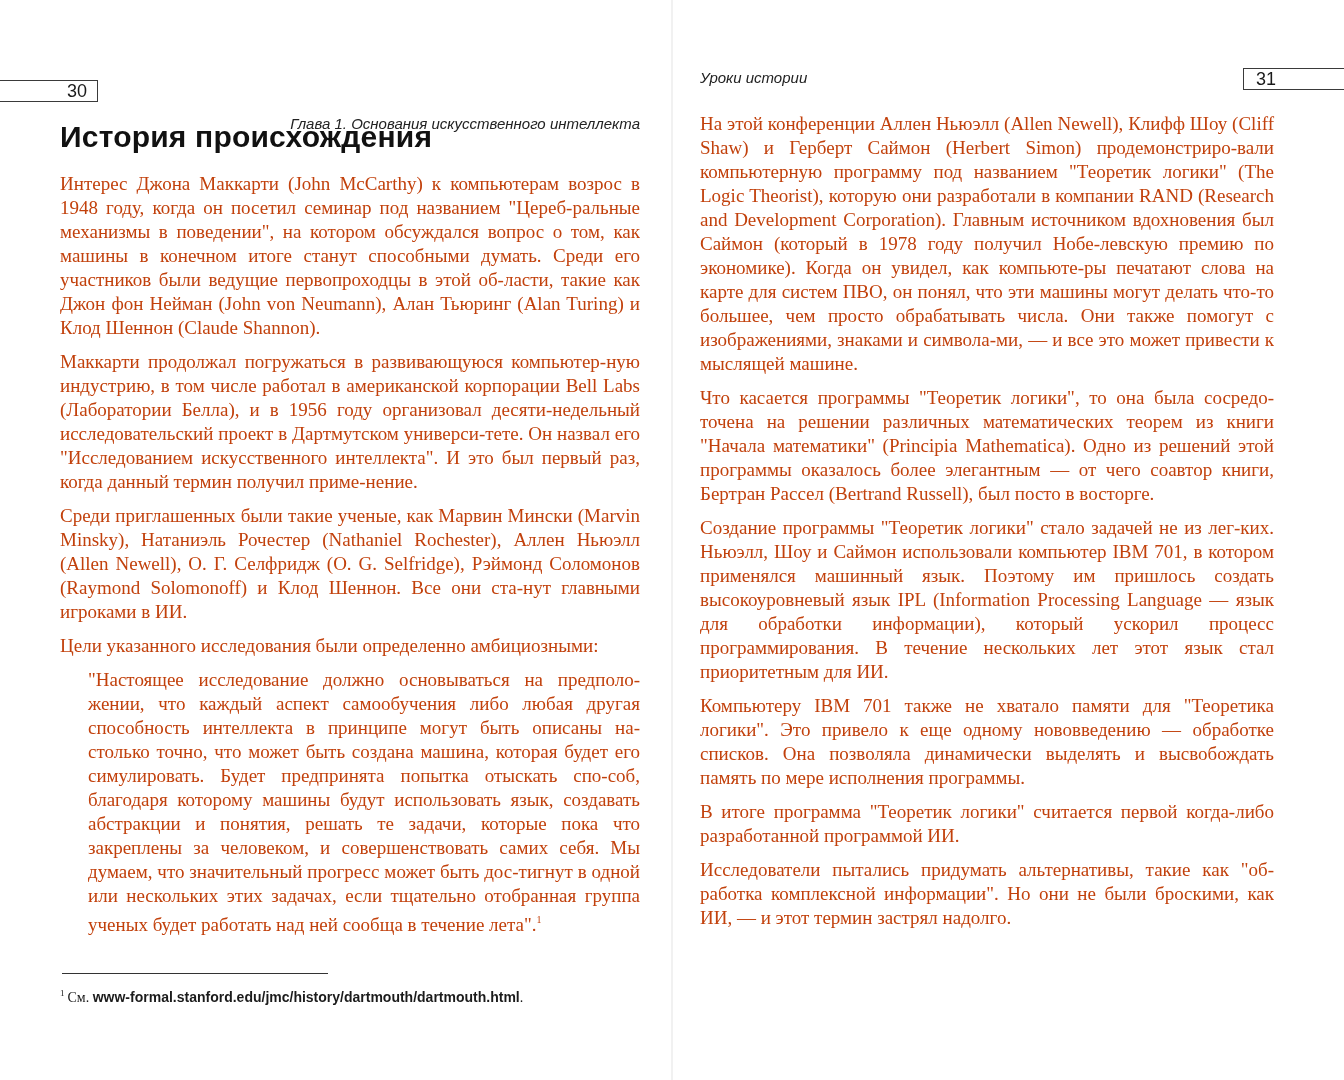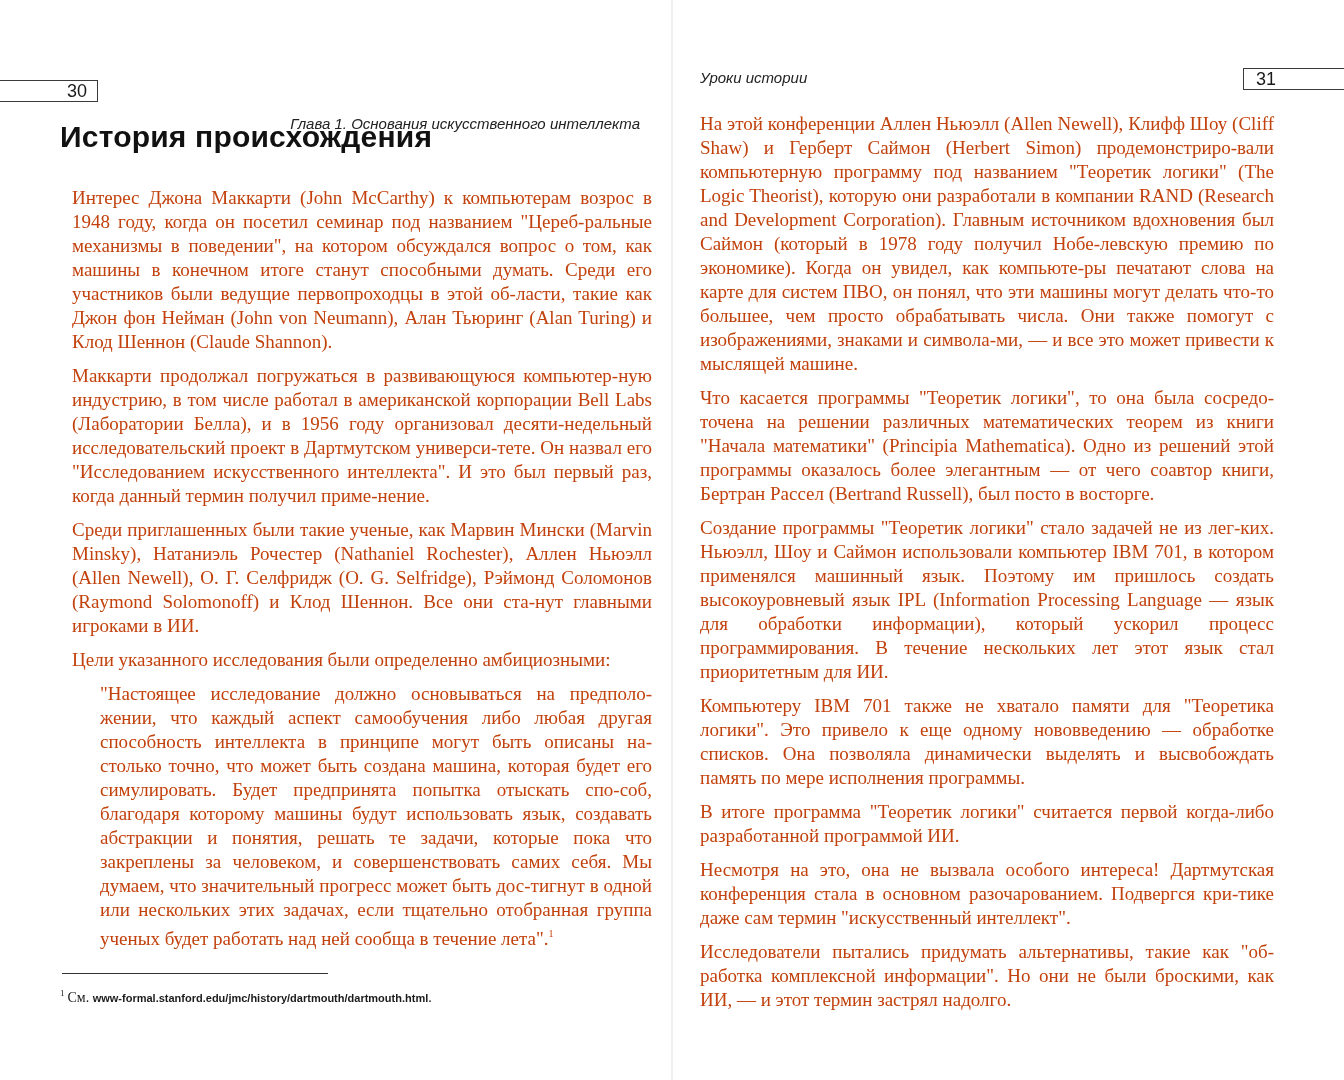--- a/index.html
+++ b/index.html
@@ -94,21 +94,21 @@
       font-size: 19px;
       line-height: 24px;
       color: #c2410c;
       text-align: justify;
       hyphens: manual;
     }
     .text-col p {
       margin: 0 0 10px 0;
       text-align: justify;
     }
-    .col-left { left: 72px; top: 172px; width: 580px; margin-top: 14px; }
+    .col-left { left: 60px; top: 172px; width: 580px; }
     .col-right { left: 27px; top: 112px; width: 574px; }
     .quote {
       padding-left: 28px;
     }
     .footnote-rule {
       position: absolute;
       left: 62px;
       top: 973px;
       width: 266px;
       height: 1px;
@@ -117,21 +117,21 @@
     .footnote {
       position: absolute;
       left: 60px;
       top: 988px;
       font-family: "Liberation Serif", serif;
       font-size: 14px;
       color: #1b1b1b;
       white-space: nowrap;
     }
     .footnote sup { font-size: 9px; vertical-align: 6px; margin-right: 3px; }
-    .footnote .url { font-weight: bold; font-family: "Liberation Sans", sans-serif; font-size: 11px; }
+    .footnote .url { font-weight: bold; font-family: "Liberation Sans", sans-serif; font-size: 14px; }
     sup.fnref { font-size: 10px; vertical-align: 8px; }
   </style>
 </head>
 <body>
 
 <div class="spread">
   <div class="top-shadow"></div>
 
   <div class="page page-left">
     <div class="pagebox pagebox-left">
@@ -162,17 +162,16 @@
     <div class="pagebox pagebox-right">
       <span>31</span>
     </div>
 
     <div class="text-col col-right">
       <p>На этой конференции Аллен Ньюэлл (Allen Newell), Клифф Шоу (Cliff Shaw) и Герберт Саймон (Herbert Simon) продемонстриро-вали компьютерную программу под названием "Теоретик логики" (The Logic Theorist), которую они разработали в компании RAND (Research and Development Corporation). Главным источником вдохновения был Саймон (который в 1978 году получил Нобе-левскую премию по экономике). Когда он увидел, как компьюте-ры печатают слова на карте для систем ПВО, он понял, что эти машины могут делать что-то большее, чем просто обрабатывать числа. Они также помогут с изображениями, знаками и символа-ми, — и все это может привести к мыслящей машине.</p>
       <p>Что касается программы "Теоретик логики", то она была сосредо-точена на решении различных математических теорем из книги "Начала математики" (Principia Mathematica). Одно из решений этой программы оказалось более элегантным — от чего соавтор книги, Бертран Рассел (Bertrand Russell), был посто в восторге.</p>
       <p>Создание программы "Теоретик логики" стало задачей не из лег-ких. Ньюэлл, Шоу и Саймон использовали компьютер IBM 701, в котором применялся машинный язык. Поэтому им пришлось создать высокоуровневый язык IPL (Information Processing Language — язык для обработки информации), который ускорил процесс программирования. В течение нескольких лет этот язык стал приоритетным для ИИ.</p>
       <p>Компьютеру IBM 701 также не хватало памяти для "Теоретика логики". Это привело к еще одному нововведению — обработке списков. Она позволяла динамически выделять и высвобождать память по мере исполнения программы.</p>
       <p>В итоге программа "Теоретик логики" считается первой когда-либо разработанной программой ИИ.</p>
-      <p>Несмотря на это, она не вызвала особого интереса! Дартмутская конференция стала в основном разочарованием. Подвергся кри-тике даже сам термин "искусственный интеллект".</p>
       <p>Исследователи пытались придумать альтернативы, такие как "об-работка комплексной информации". Но они не были броскими, как ИИ, — и этот термин застрял надолго.</p>
     </div>
   </div>
 </div>
 
 </body></html>

